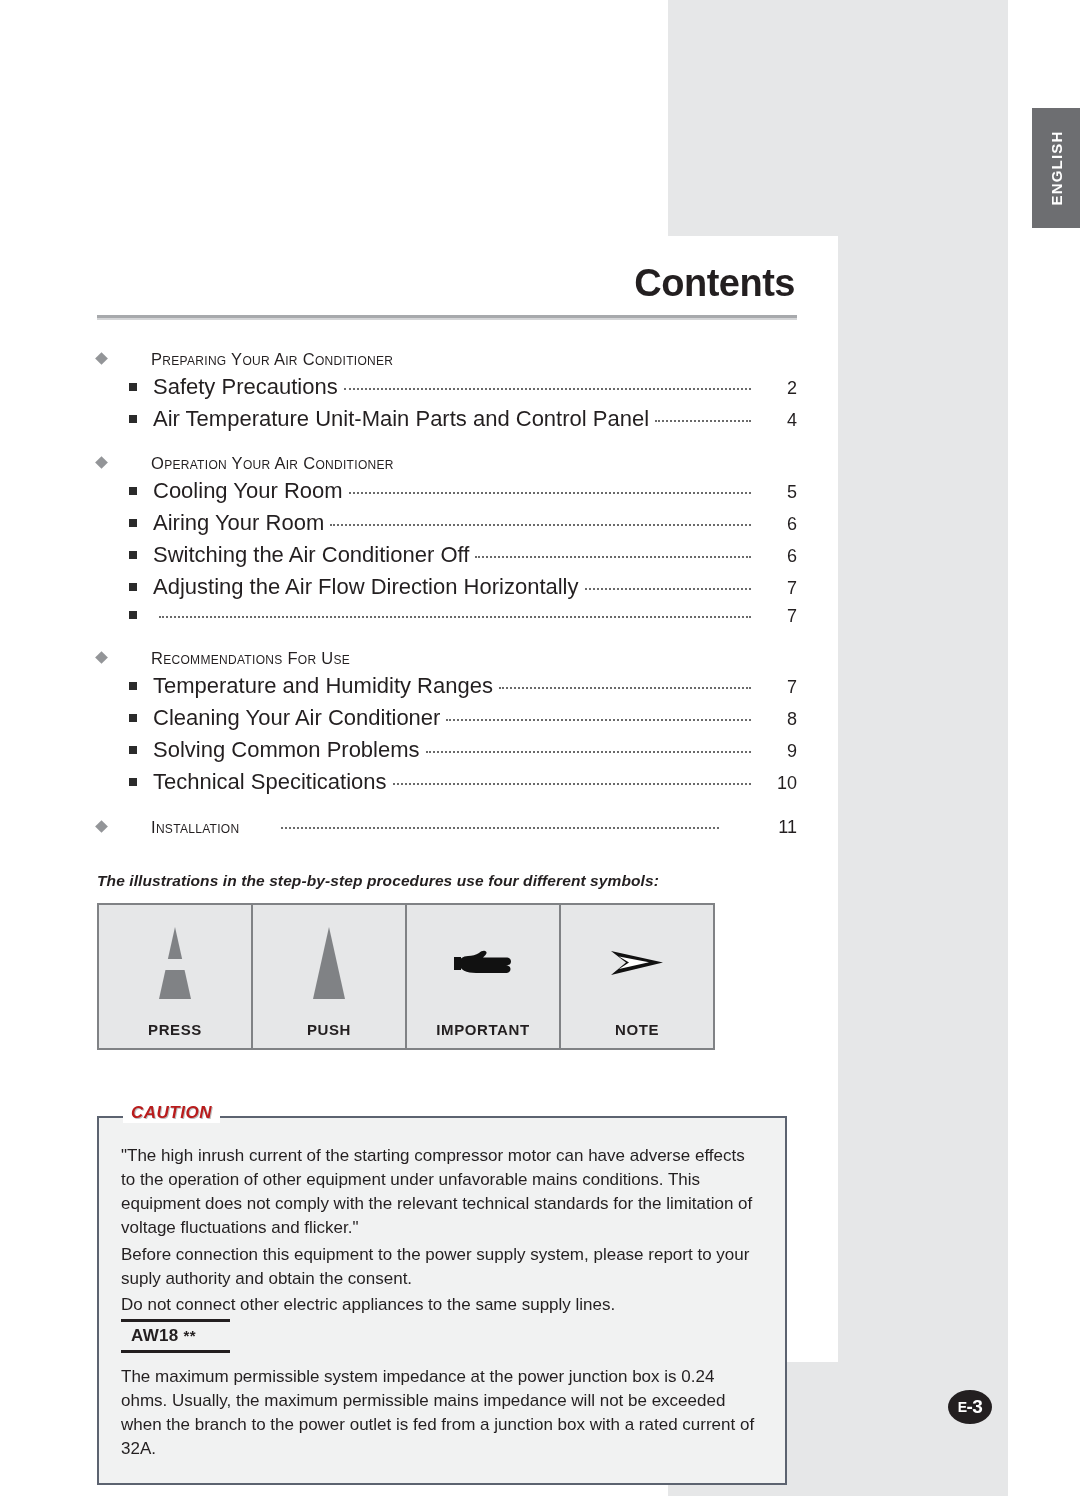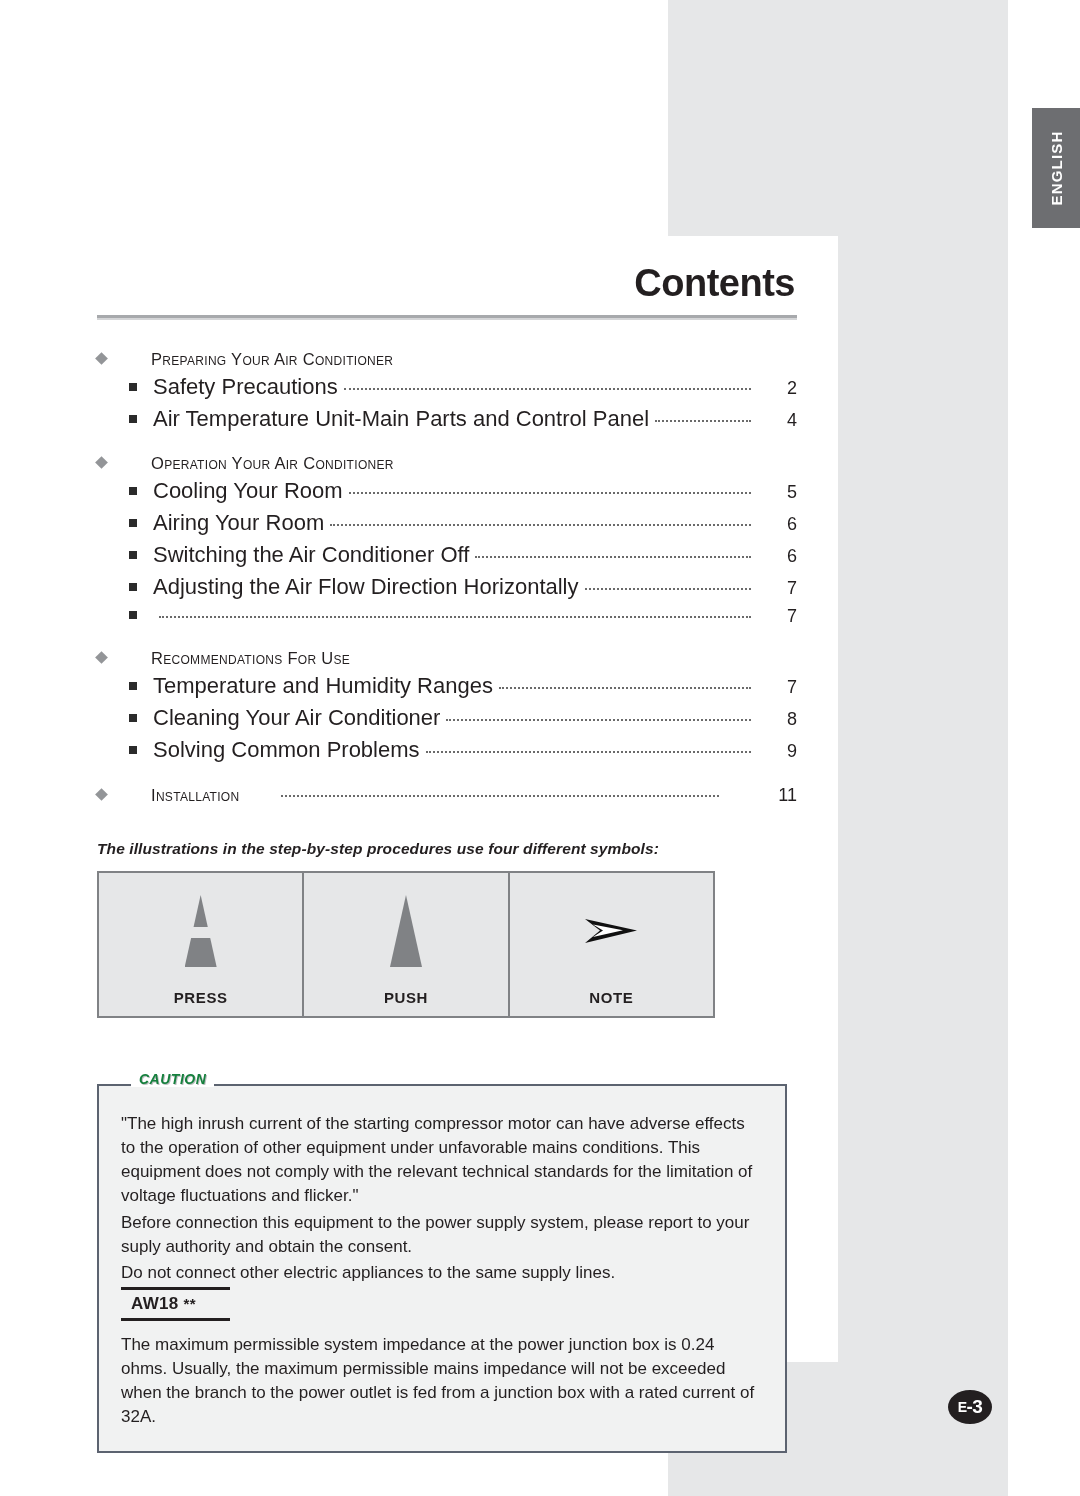--- a/index.html
+++ b/index.html
@@ -253,27 +253,26 @@
     background: #f1f2f2;
     padding: 26px 22px 22px 22px;
     box-sizing: border-box;
   }
   .caution-tag {
     position: absolute;
     left: 26px;
     top: -13px;
     background: #ffffff;
     padding: 0 8px;
-    font-size: 14px;
+    font-size: 17px;
     font-weight: bold;
     font-style: italic;
     letter-spacing: 0.5px;
-    color: #15803d;
+    color: #b91c1c;
     text-shadow: 1px 1px 0 #bcbec0, -0.5px -0.5px 0 #ffffff;
-    margin-left: 8px;
   }
   .caution-box p {
     margin: 0;
     font-size: 17px;
     line-height: 1.42;
   }
   .caution-box p + p { margin-top: 2px; }
 
   .model-tag {
     margin-top: 2px;
@@ -382,20 +381,26 @@
         <span class="entry-label">Cleaning Your Air Conditioner</span>
         <span class="leader"></span>
         <span class="pg">8</span>
       </div>
       <div class="toc-entry">
         <span class="sq"></span>
         <span class="entry-label">Solving Common Problems</span>
         <span class="leader"></span>
         <span class="pg">9</span>
       </div>
+      <div class="toc-entry">
+        <span class="sq"></span>
+        <span class="entry-label">Technical Specitications</span>
+        <span class="leader"></span>
+        <span class="pg">10</span>
+      </div>
     </div>
 
     <div class="toc-section with-leader">
       <span class="dia"></span>
       <span class="section-label">Installation</span>
       <span class="leader"></span>
       <span class="pg">11</span>
     </div>
 
   </div>
@@ -414,20 +419,32 @@
       <div class="sym-label">PRESS</div>
     </div>
 
     <div class="sym-cell">
       <div class="sym-art">
         <div class="tri-push"></div>
       </div>
       <div class="sym-label">PUSH</div>
     </div>
 
+    <div class="sym-cell">
+      <div class="sym-art">
+        <svg width="58" height="34" viewBox="0 0 58 34" aria-hidden="true">
+          <path fill="#111111" d="M5 17 C5 13 9 10 14 10 C18 10 22 9 25 7 C27 5.5 29 4.5 31 5
+                   C33 5.5 33 7.5 31.5 9 L29 11.5 L52 11.5 C55 11.5 57 13 57 15.5
+                   C57 18 55 19.5 52 19.5 L50 19.5 L52 19.5 C55 19.5 56.5 21 56.5 23
+                   C56.5 25.5 54.5 27 51.5 27 L22 27 C13 27 5 24 5 17 Z"></path>
+          <rect x="0" y="11" width="7" height="13" fill="#111111"></rect>
+        </svg>
+      </div>
+      <div class="sym-label">IMPORTANT</div>
+    </div>
 
     <div class="sym-cell">
       <div class="sym-art">
         <svg width="56" height="34" viewBox="0 0 56 34" aria-hidden="true">
           <path fill="#111111" d="M2 5 L54 16.5 L2 29 L17 16.5 Z"></path>
           <path fill="#ffffff" d="M10 10.5 L40 16.3 L10 23 L20 16.5 Z"></path>
         </svg>
       </div>
       <div class="sym-label">NOTE</div>
     </div>

